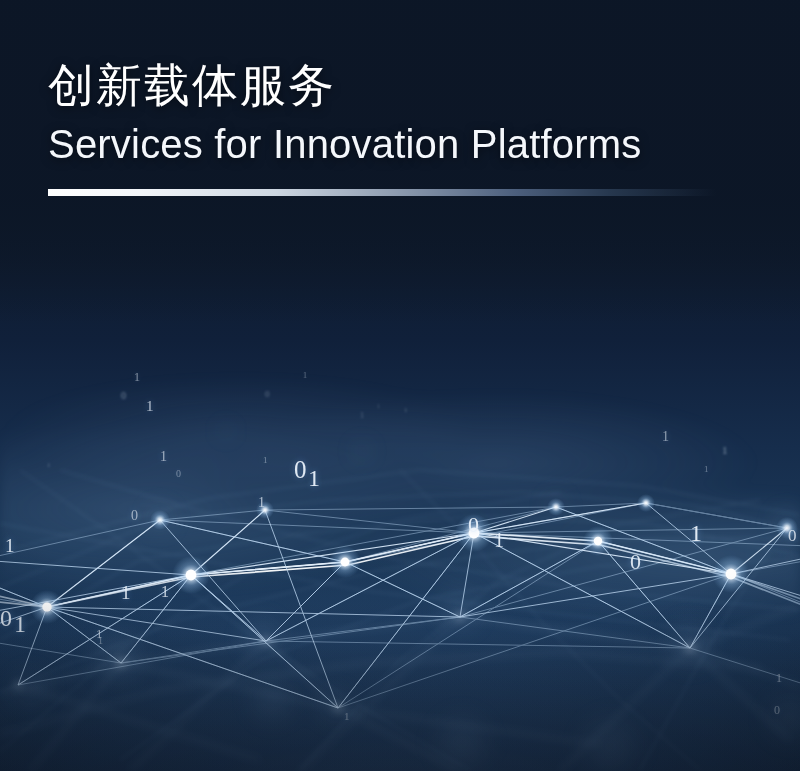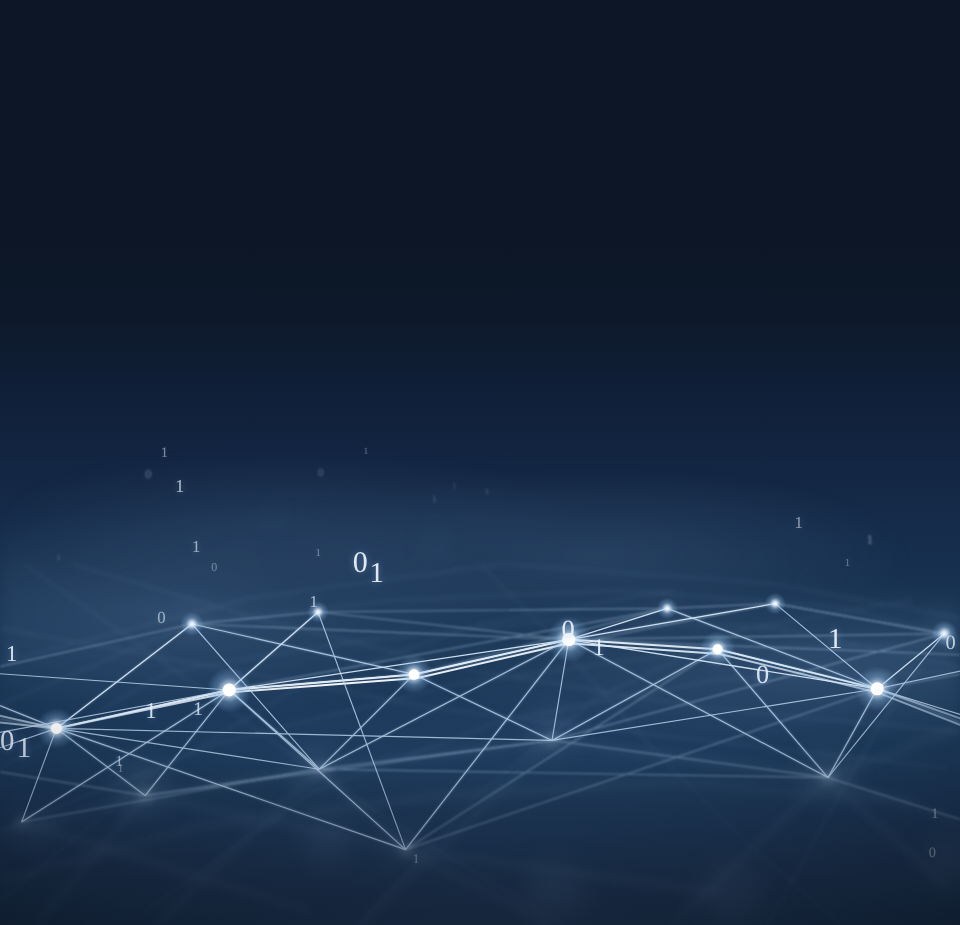--- a/index.html
+++ b/index.html
@@ -336,14 +336,19 @@
       <span class="digit" style="left: 47px; top: 462px; font-size: 7px; opacity: 0.26; filter: blur(0.9px); text-shadow: rgba(120, 170, 225, 0.4) 0px 0px 4px;">1</span>
       <span class="digit" style="left: 344px; top: 711px; font-size: 11px; opacity: 0.46; filter: blur(0.5px); text-shadow: rgba(120, 170, 225, 0.4) 0px 0px 4px;">1</span>
       <span class="digit" style="left: 776px; top: 672px; font-size: 12px; opacity: 0.52; filter: blur(0.4px); text-shadow: rgba(120, 170, 225, 0.4) 0px 0px 4px;">1</span>
       <span class="digit" style="left: 774px; top: 704px; font-size: 12px; opacity: 0.48; filter: blur(0.5px); text-shadow: rgba(120, 170, 225, 0.4) 0px 0px 4px;">0</span>
       <span class="digit" style="left: 98px; top: 636px; font-size: 10px; opacity: 0.44; filter: blur(0.5px); text-shadow: rgba(120, 170, 225, 0.4) 0px 0px 4px;">1</span>
     </div>
 
   <div class="art-layer bg-vignette"></div>
   <div class="art-layer bg-headerwash"></div>
 
+  <div class="header">
+    <h1 class="title-cn">创新载体服务</h1>
+    <h2 class="title-en">Services for Innovation Platforms</h2>
+    <div class="divider"></div>
+  </div>
 
 </div>
 
 </body></html>

